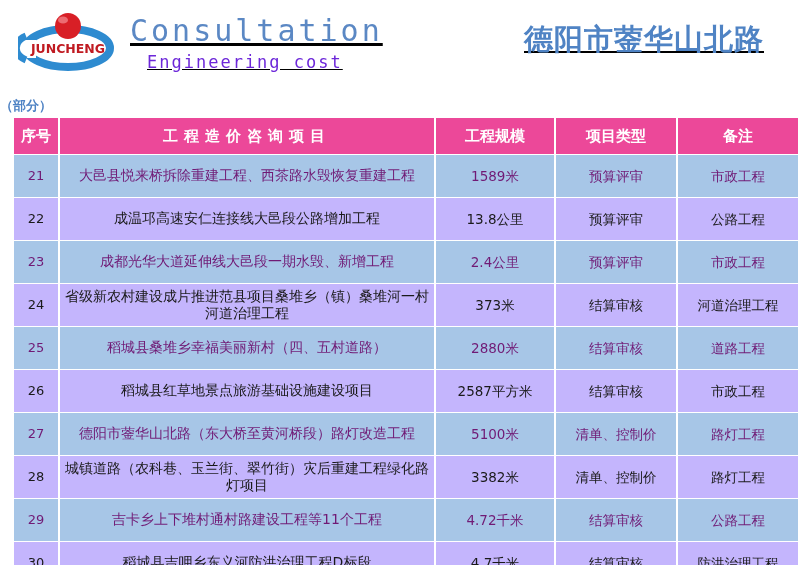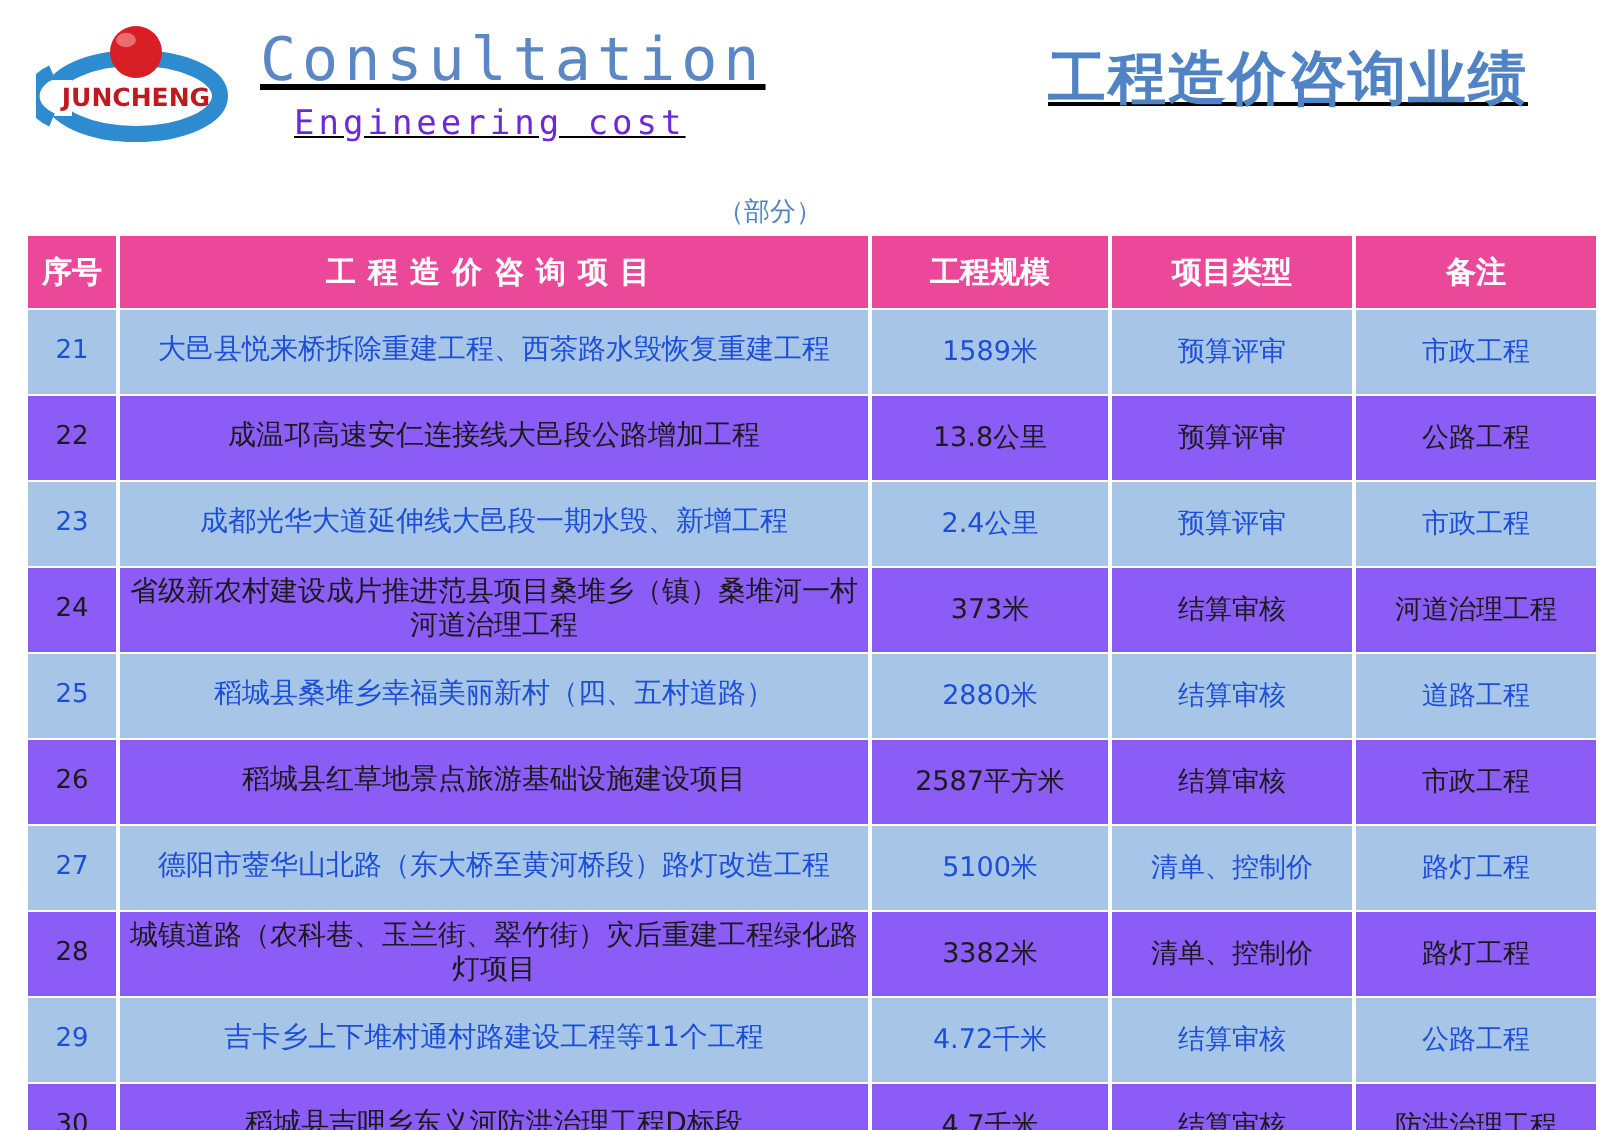--- a/index.html
+++ b/index.html
@@ -65,23 +65,24 @@
     font-family: "DejaVu Sans", "Liberation Sans", sans-serif;
     font-size: 29px;
     font-weight: bold;
     color: #4f83c4;
     letter-spacing: 1px;
     white-space: nowrap;
   }
 
   
   .subnote-row {
-    text-align: center;
+    text-align: left;
     padding-right: 30px;
     height: 22px;
+    font-weight: bold;
   }
   .subnote {
     font-size: 13px;
     color: #4f83c4;
     font-family: "DejaVu Sans", "Liberation Sans", sans-serif;
   }
 
   
   .table-wrap {
     padding: 0 12px;
@@ -111,22 +112,22 @@
   }
   th.h-proj { letter-spacing: 6px; }
 
   
   col.c-no    { width: 44px; }
   col.c-proj  { width: 374px; }
   col.c-scale { width: 118px; }
   col.c-type  { width: 120px; }
   col.c-note  { width: 120px; }
 
-  tbody tr.odd td  { background: #a7c6e7; color: #1d4ed8; }
-  tbody tr.even td { background: #8b5cf6; color: #1a1a1a; }
+  tbody tr.odd td  { background: #a7c6e7; color: #701a75; }
+  tbody tr.even td { background: #c4b5fd; color: #1a1a1a; }
 
   tbody td { font-size: 13.5px; }
   td.col-no { font-size: 13px; }
   td.col-proj { font-size: 14px; }
 
   tbody tr.odd  { height: 42px; }
   tbody tr.even { height: 42px; }
 </style>
 </head>
 <body>
@@ -149,21 +150,21 @@
       <text x="50" y="43" text-anchor="middle" font-family="DejaVu Sans, Liberation Sans, sans-serif" font-size="12.5" font-weight="bold" fill="#c01a21">JUNCHENG</text>
     </svg>
   </div>
 
   <div class="brand-block">
     <div class="brand-line1">Consultation</div>
     <div class="brand-line2">Engineering cost</div>
   </div>
 
   <div class="title-block">
-    <div class="main-title">工程造价咨询业绩</div>
+    <div class="main-title">德阳市蓥华山北路</div>
   </div>
 </div>
 
 <div class="subnote-row">
   <span class="subnote">（部分）</span>
 </div>
 
 <div class="table-wrap">
   <table class="perf">
     <colgroup>

